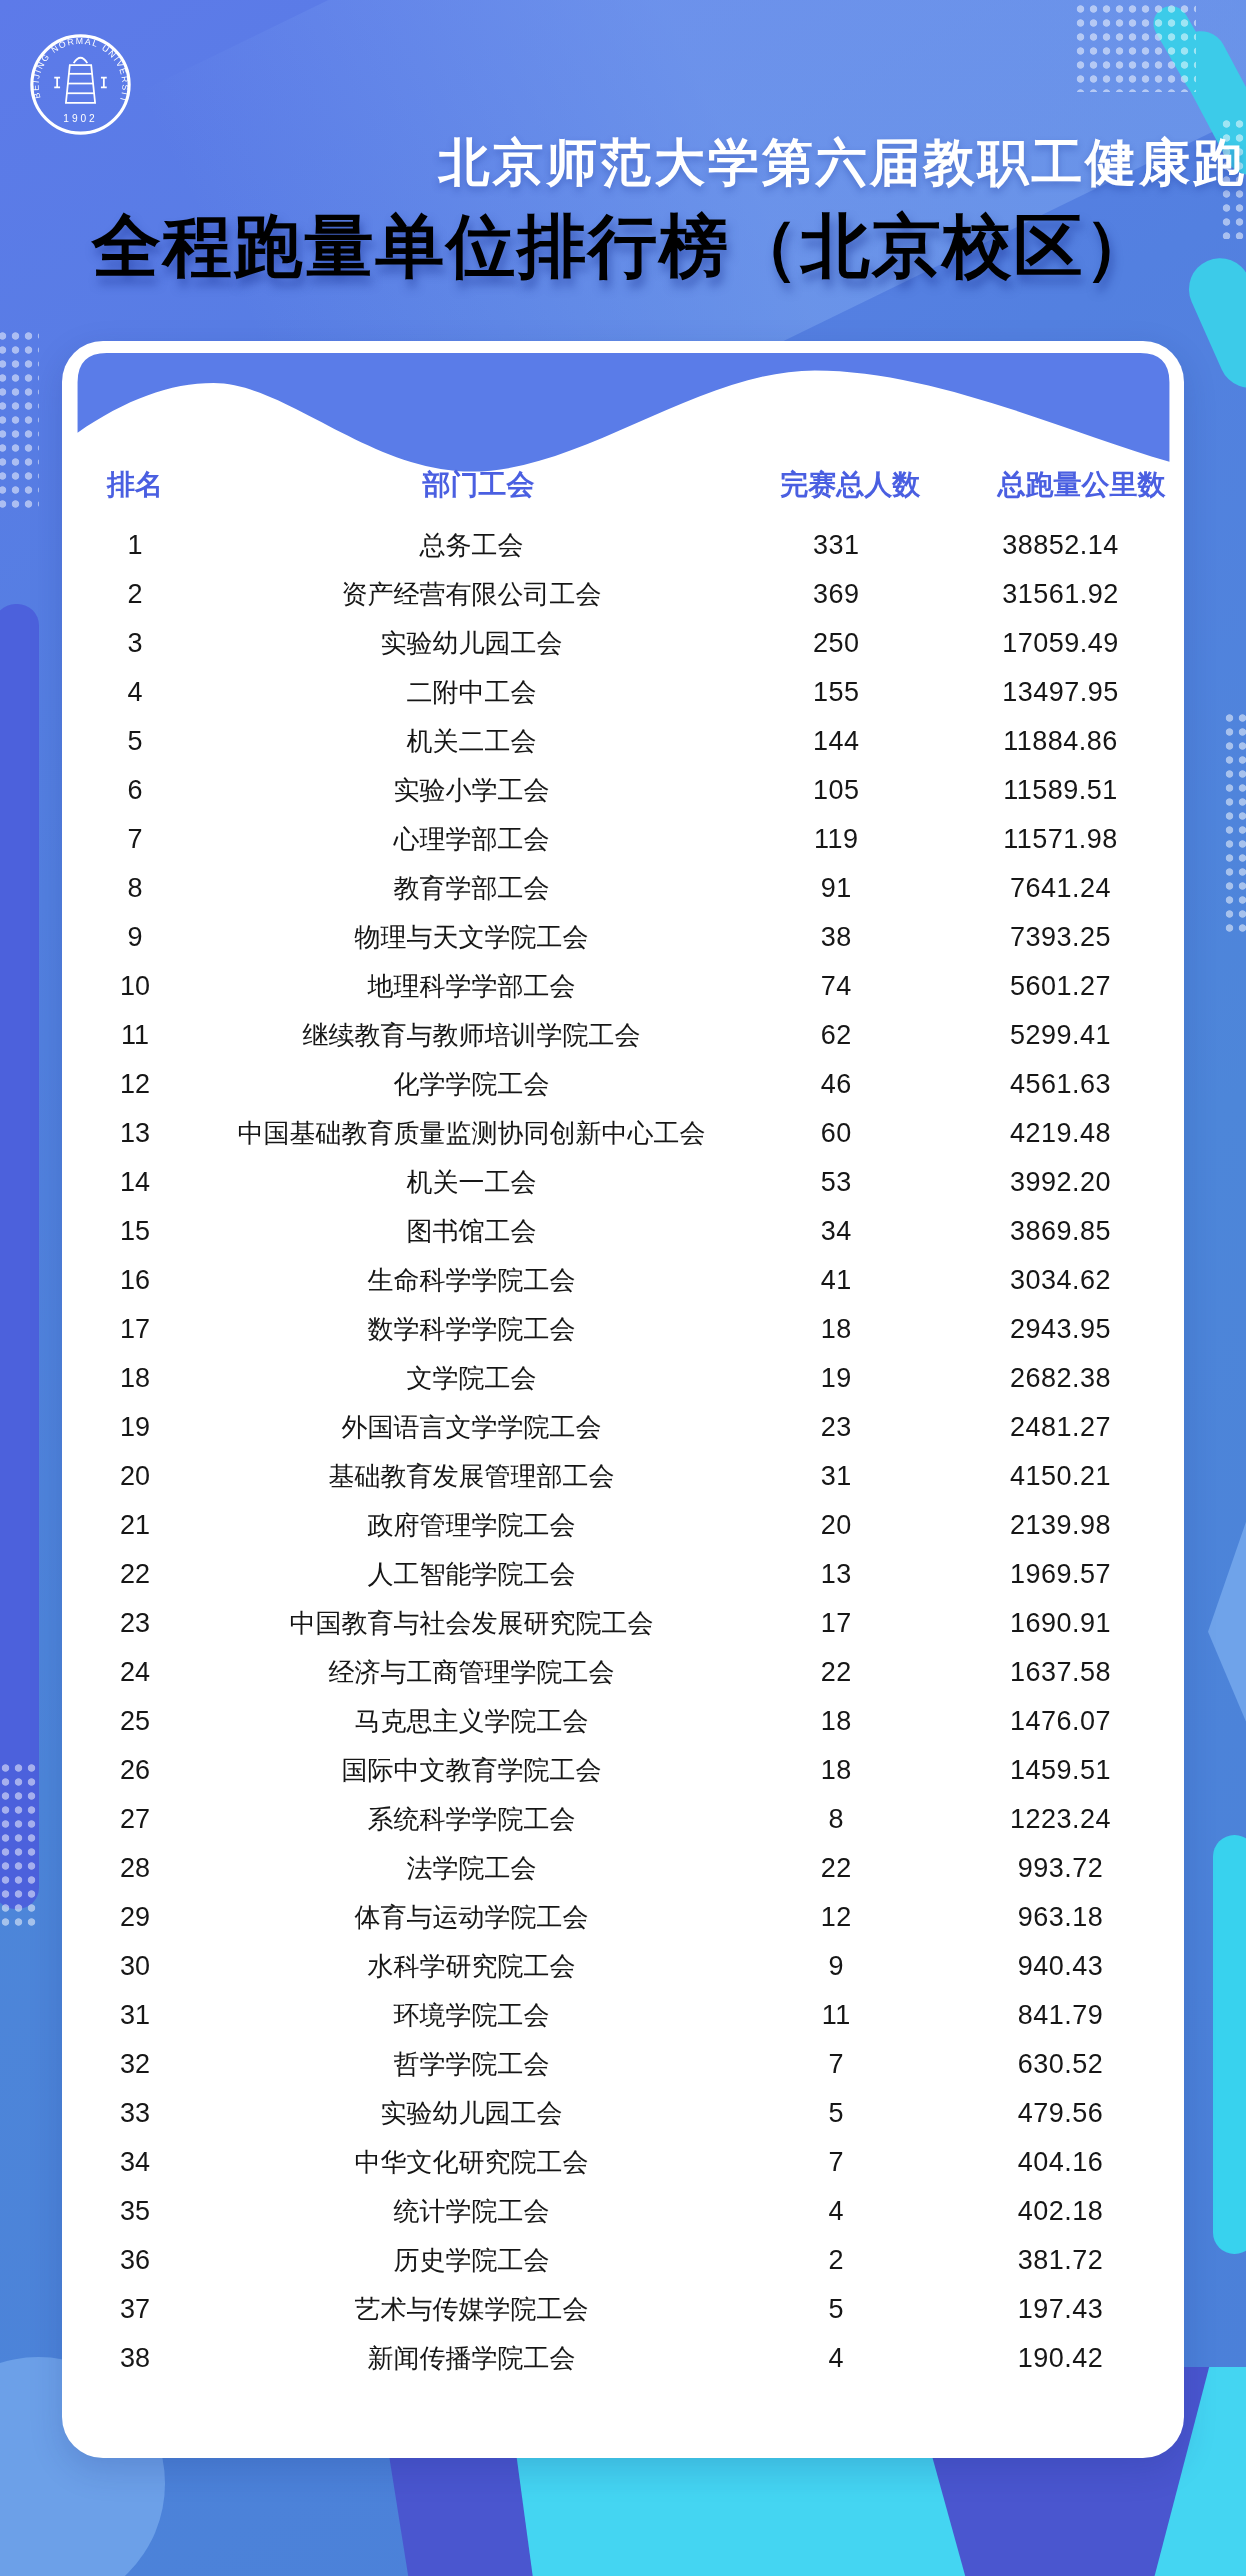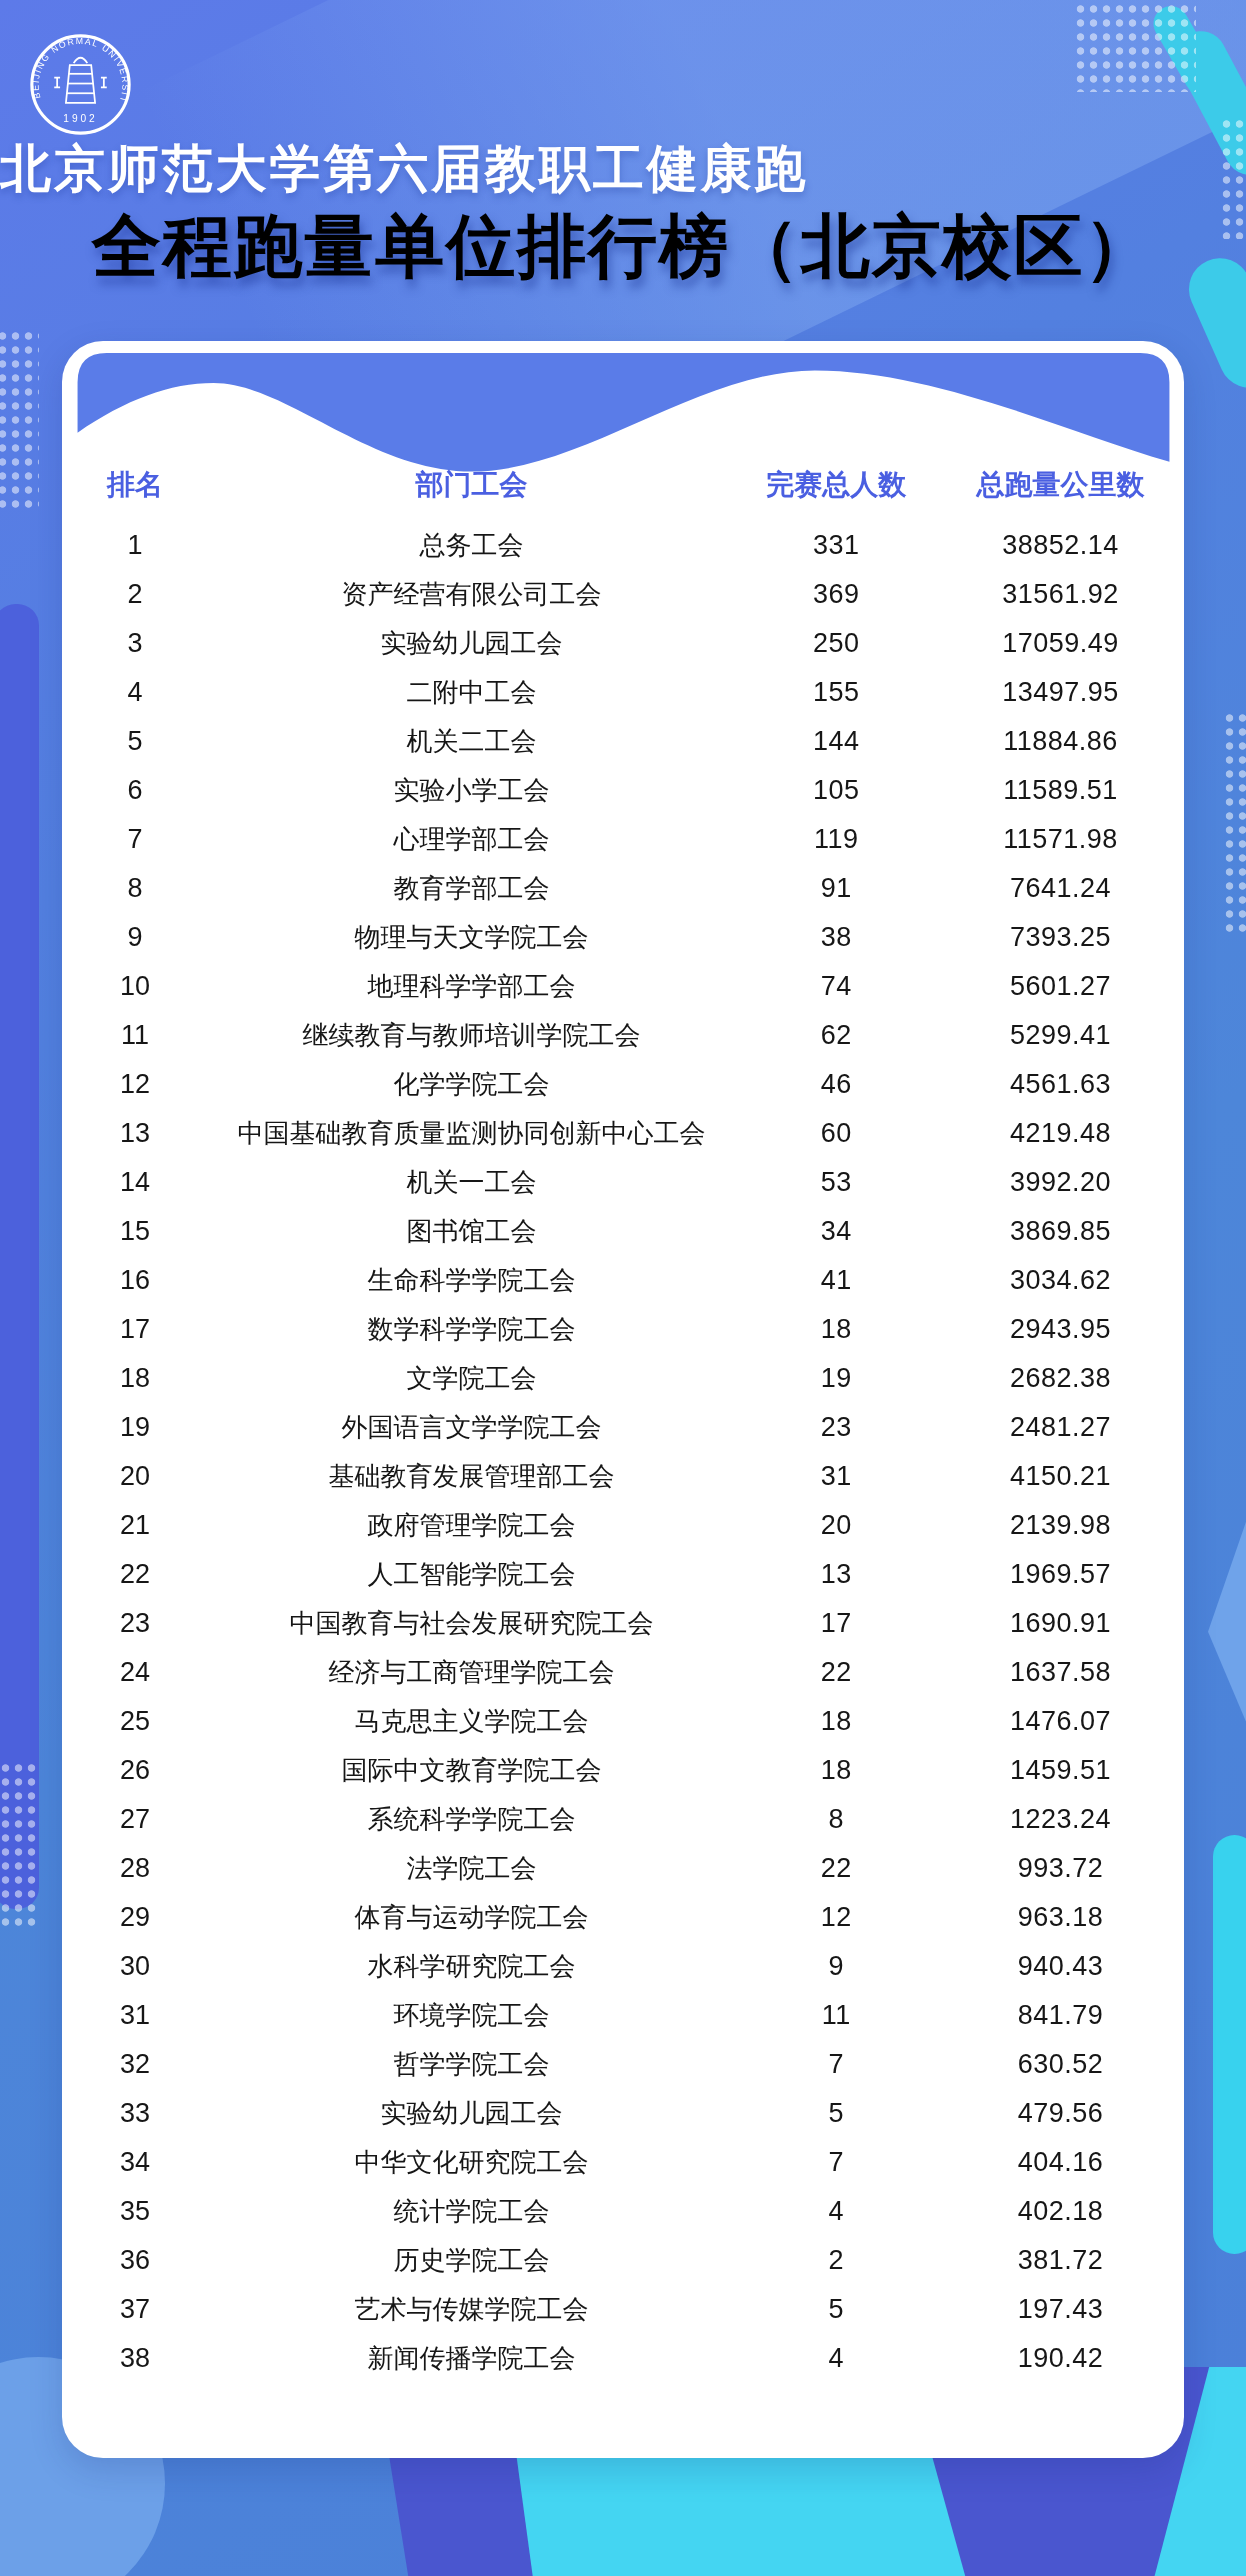--- a/index.html
+++ b/index.html
@@ -34,39 +34,39 @@
   .blob-bl{left:-88px;top:2357px;width:253px;height:253px;background:#6ca0e8;border-radius:50%;z-index:1;}
   .cyan-base{left:516px;top:2367px;width:730px;height:209px;background:#44d5f2;z-index:1;}
   .wedge1{left:375px;top:2367px;width:166px;height:209px;background:#4a56cf;
           clip-path:polygon(0% 0%,78% 0%,95% 100%,20% 100%);z-index:1;}
   .wedge2{left:901px;top:2367px;width:321px;height:209px;background:#4a56cf;
           clip-path:polygon(2% 0%,96% 0%,79% 100%,20% 100%);z-index:1;}
   
   .logo{left:27px;top:31px;z-index:3;}
   
   .title1{
-    left:0;top:135px;width:100%;text-align:left;color:#ffffff;
+    left:0;top:129px;width:100%;text-align:right;color:#ffffff;
     font-size:51px;font-weight:900;letter-spacing:2.9px;z-index:3;
     text-shadow:0 3.9px 7.8px rgba(30,58,158,.35);
   }
   .title2{
     left:0;top:201px;width:100%;text-align:center;color:#000000;
     font-size:69px;font-weight:900;letter-spacing:1.9px;z-index:3;
     text-shadow:2.9px 7.8px 9.7px rgba(25,52,150,.5);
   }
   
   .card{
     left:62px;top:341px;width:1122px;height:2117px;background:#ffffff;
     border-radius:41px;z-index:5;box-shadow:0 11.7px 33px rgba(20,40,120,.18);
   }
   .wave{position:absolute;left:13.6px;top:11.7px;}
   .thead{
     position:absolute;left:0;top:124px;width:100%;height:39px;
     display:grid;grid-template-columns:13% 47% 18% 22%;align-items:center;
-    color:#4a5fe1;font-size:28px;font-weight:bold;text-align:center;
+    color:#4a5fe1;font-size:28px;font-weight:bold;text-align:center;gap:7px;
   }
   .tbody{position:absolute;left:0;top:180px;width:100%;}
   .trow{
     height:49px;display:grid;grid-template-columns:13% 47% 18% 22%;
     align-items:center;text-align:center;color:#161616;font-size:26px;
   }
   .trow .c0{font-size:27px;}
   .trow .c2,.trow .c3{font-size:27px;letter-spacing:0.5px;}
 </style>
 </head>

